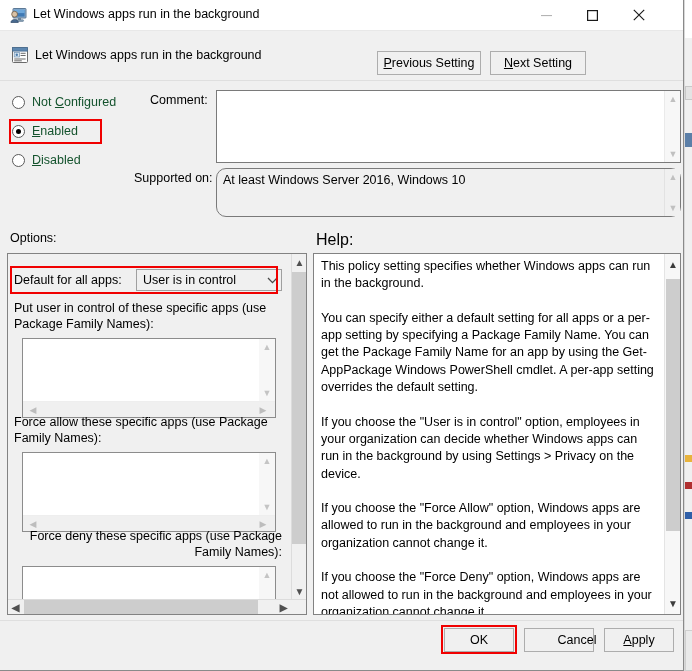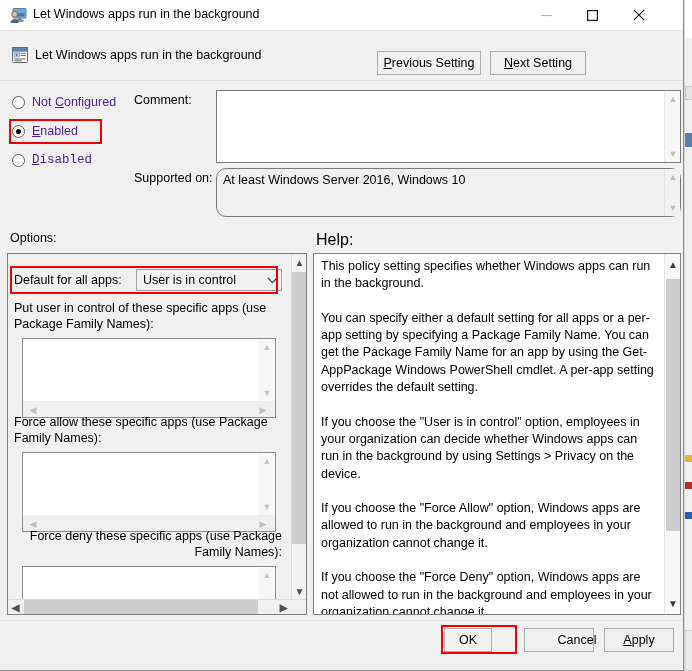--- a/index.html
+++ b/index.html
@@ -79,46 +79,46 @@
     background: #dfdfdf;
   }
 
   
   .radio-row {
     position: absolute; left: 12px; height: 20px;
     display: flex; align-items: center; cursor: default;
   }
   #radio-notconfigured { top: 92px; }
   #radio-enabled { top: 121px; }
-  #radio-disabled { top: 150px; font-family: Liberation Mono, monospace; }
+  #radio-disabled { top: 150px; }
   .radio-dot {
     width: 13px; height: 13px; border-radius: 50%;
     border: 1px solid #5a5a5a; background: #ffffff;
     display: inline-block; position: relative; flex: 0 0 auto;
   }
   .radio-dot.on::after {
     content: ''; position: absolute; left: 3px; top: 3px;
     width: 5px; height: 5px; border-radius: 50%; background: #000000;
   }
-  .radio-label { margin-left: 7px; font-size: 12.5px; color: #4c1d95; white-space: nowrap; }
+  .radio-label { margin-left: 7px; font-size: 12.5px; color: #14532d; white-space: nowrap; }
 
   
   .redbox {
     position: absolute; border: 2px solid #f00000;
     pointer-events: none; background: transparent;
   }
   #redbox-enabled { left: 9px; top: 119px; width: 93px; height: 25px; }
   #redbox-default { left: 10px; top: 266px; width: 268px; height: 28px; }
   #redbox-ok { left: 441px; top: 625px; width: 76px; height: 29px; }
 
   
   .fieldlabel {
     position: absolute; font-size: 12.5px; color: #000; white-space: nowrap;
   }
-  #label-comment { left: 134px; top: 93px; }
+  #label-comment { left: 150px; top: 93px; }
   #label-supported { left: 134px; top: 171px; }
 
   
   .textbox {
     position: absolute; background: #ffffff;
     border: 1px solid #7a7a7a;
   }
   #box-comment { left: 216px; top: 90px; width: 465px; height: 73px; }
   #box-supported {
     left: 216px; top: 168px; width: 465px; height: 49px;
@@ -263,21 +263,21 @@
   #help-vsb .thumb {
     position: absolute; left: 1px; width: 14px; top: 25px; height: 252px;
     background: #cdcdcd;
   }
 
   
   #footer-sep {
     position: absolute; left: 0; top: 620px; width: 683px; height: 1px;
     background: #dfdfdf;
   }
-  #btn-ok     { left: 444px; top: 628px; width: 48px; height: 24px; }
+  #btn-ok     { left: 444px; top: 628px; width: 70px; height: 24px; }
   #btn-cancel { left: 524px; top: 628px; width: 70px; height: 24px; padding-left: 36px; }
   #btn-apply  { left: 604px; top: 628px; width: 70px; height: 24px; }
 </style>
 </head>
 <body>
 
 <div id="bg-window">
   <div class="bg-strip" style="top:0;height:38px;background:#ffffff;"></div>
   <div class="bg-strip" style="top:86px;height:14px;background:#e4e4e4;border:1px solid #c8c8c8;"></div>
   <div class="bg-strip" style="top:133px;height:14px;background:#5b7fa8;"></div>

